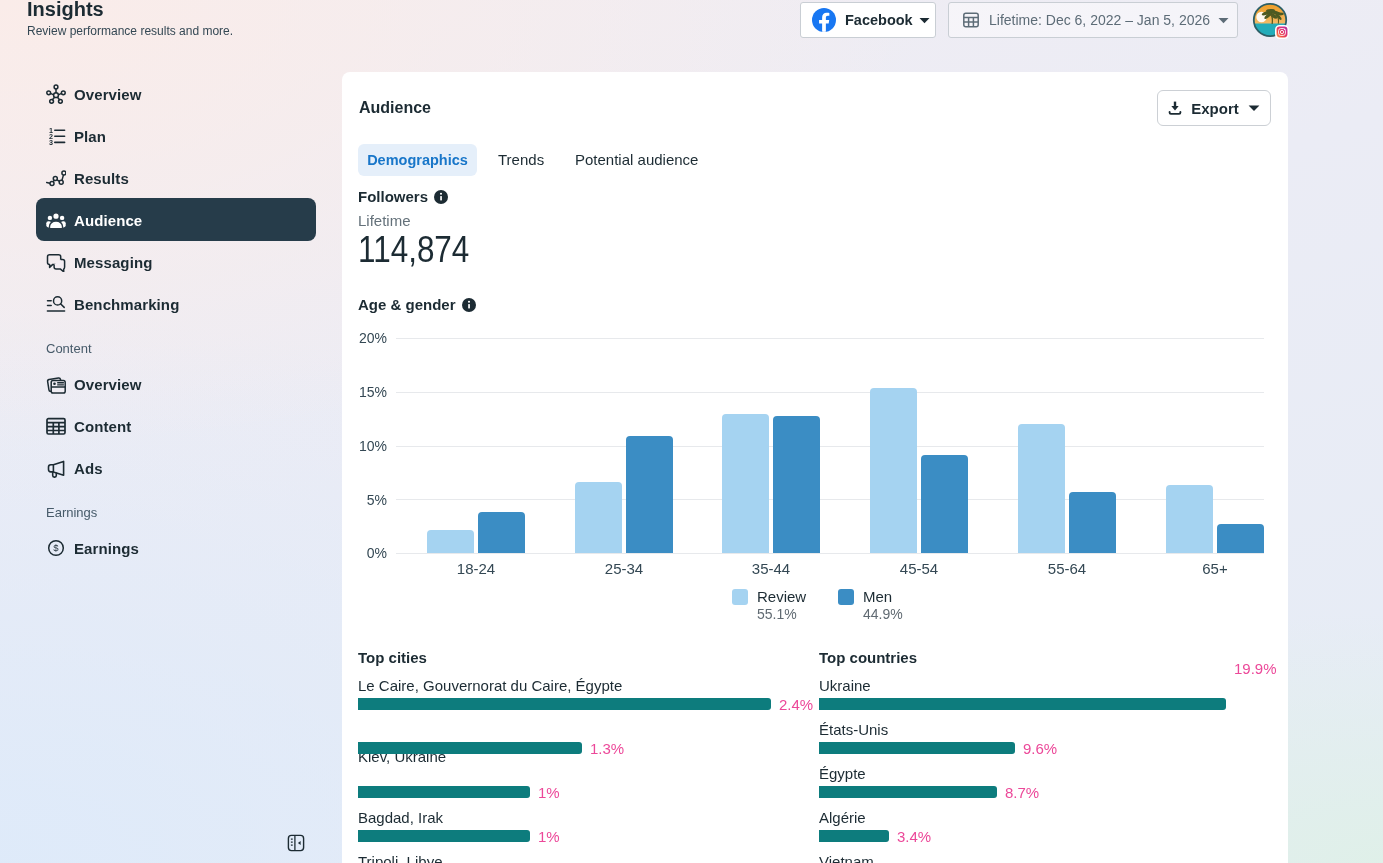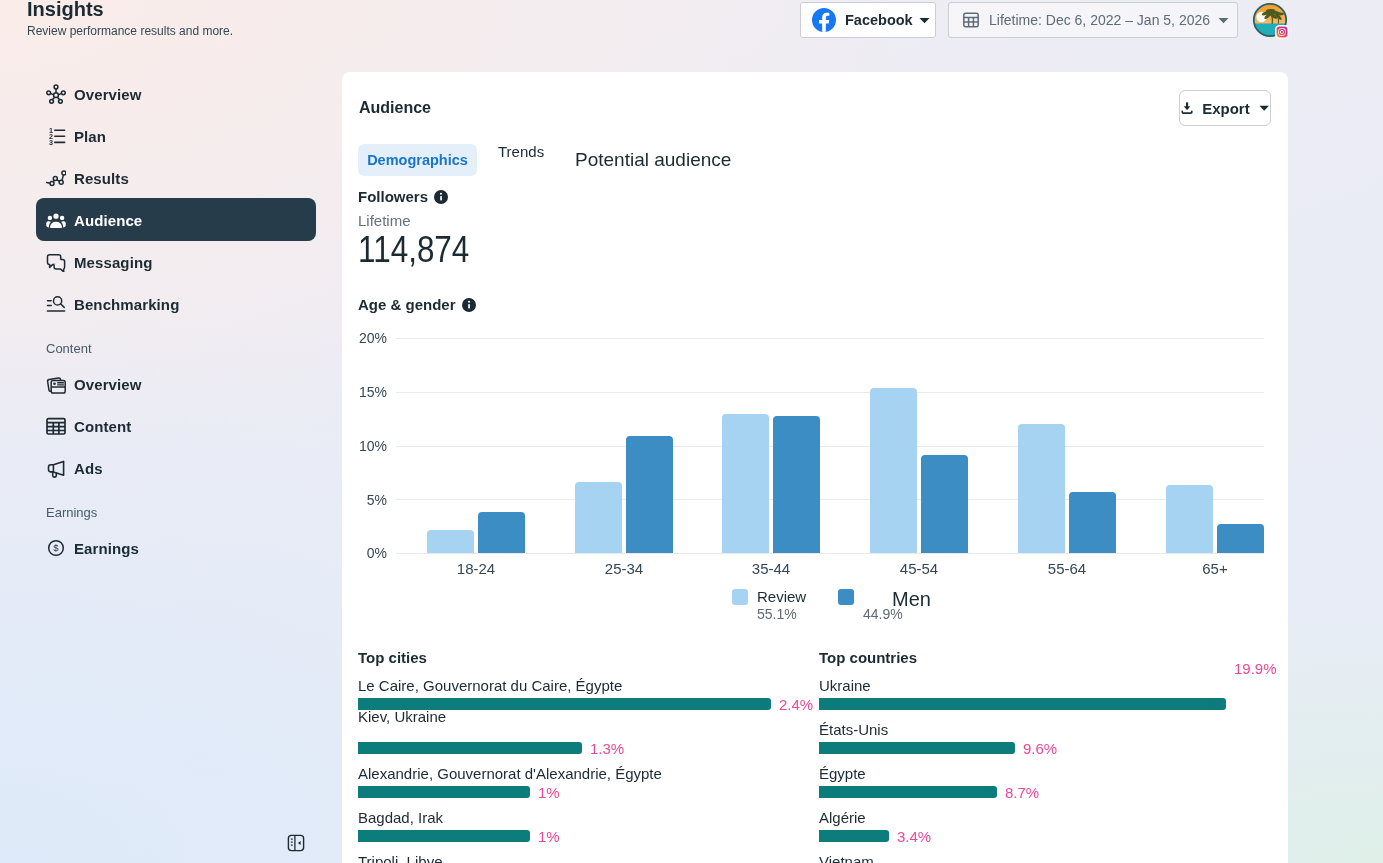--- a/index.html
+++ b/index.html
@@ -202,35 +202,35 @@
   <svg width="18" height="18" viewBox="0 0 18 18" fill="none" stroke="#1c2b33" stroke-width="1.4">
       <rect x="1.4" y="1.4" width="15.2" height="15.2" rx="3"></rect>
       <path d="M7.9 1.4v15.2" stroke-width="1.3"></path>
       <path d="M3.9 5.2h1.8M3.9 8.2h1.8M3.9 11.2h1.8" stroke-width="1.2"></path>
       <path d="M13.6 6.9v4.2l-2.7-2.1z" fill="#1c2b33" stroke="none"></path>
     </svg>
 </div>
 
 <div id="card">
   <div class="a" style="left:17px;top:27px;font-size:16px;font-weight:bold">Audience</div>
-  <div class="a" style="right:17px;top:18px;width:92px;height:36px;border:1px solid #ccd0d5;border-radius:6px;display:flex;align-items:center;justify-content:center;background:#fff">
+  <div class="a" style="right:17px;top:18px;width:114px;height:36px;border:1px solid #ccd0d5;border-radius:6px;display:flex;align-items:center;justify-content:center;background:#fff">
     <svg width="16" height="16" viewBox="0 0 16 16">
         <path d="M8 1.6v6" fill="none" stroke="#1c2b33" stroke-width="2.4"></path>
         <path d="M4.3 6h7.4L8 10.6z" fill="#1c2b33"></path>
         <path d="M2.6 11.9v.7c0 .7.6 1.3 1.3 1.3h8.2c.7 0 1.3-.6 1.3-1.3v-.7" fill="none" stroke="#1c2b33" stroke-width="1.9" stroke-linecap="round"></path>
       </svg>
     <span style="font-size:15px;font-weight:bold;margin:0 8px 0 8px">Export</span>
     <svg width="14" height="14" viewBox="0 0 14 14">
         <path d="M1.6 4.4l5.4 5.6 5.4-5.6z" fill="#1c2b33"></path>
       </svg>
   </div>
 
   <div class="a" style="left:16px;top:72px;width:119px;height:32px;background:#e5effa;border-radius:6px;color:#1876c9;font-size:14.5px;font-weight:bold;display:flex;align-items:center;justify-content:center">Demographics</div>
-  <div class="a" style="left:156px;top:64px;height:32px;line-height:32px;font-size:15px;color:#1c2b33">Trends</div>
-  <div class="a" style="left:233px;top:72px;height:32px;line-height:32px;font-size:19px;color:#1c2b33">Potential audience</div>
+  <div class="a" style="left:156px;top:72px;height:32px;line-height:32px;font-size:15px;color:#1c2b33">Trends</div>
+  <div class="a" style="left:233px;top:72px;height:32px;line-height:32px;font-size:15px;color:#1c2b33">Potential audience</div>
 
   <div class="a h15" style="left:16px;top:116px;display:flex;align-items:center">Followers <svg width="14" height="14" viewBox="0 0 14 14" style="margin-left:6px">
         <circle cx="7" cy="7" r="7" fill="#1c2b33"></circle>
         <rect x="6.2" y="6.1" width="1.7" height="4.3" fill="#fff"></rect>
         <circle cx="7" cy="3.8" r="1.05" fill="#fff"></circle>
       </svg></div>
   <div class="a" style="left:16px;top:140px;font-size:15px;color:#64717a">Lifetime</div>
   <div class="a" style="left:16px;top:159px;font-size:37px;line-height:37px;color:#1c2b33;transform:scaleX(.85);transform-origin:0 0">114,874</div>
   <div class="a h15" style="left:16px;top:224px;display:flex;align-items:center">Age &amp; gender <svg width="14" height="14" viewBox="0 0 14 14" style="margin-left:6px">
         <circle cx="7" cy="7" r="7" fill="#1c2b33"></circle>
@@ -264,33 +264,32 @@
   <div class="xlab" style="left:222px">25-34</div>
   <div class="xlab" style="left:369px">35-44</div>
   <div class="xlab" style="left:517px">45-54</div>
   <div class="xlab" style="left:665px">55-64</div>
   <div class="xlab" style="left:813px">65+</div>
 
   <div class="a" style="left:390px;top:517px;width:16px;height:16px;background:#a5d3f1;border-radius:3px"></div>
   <div class="a" style="left:415px;top:516px;font-size:15px">Review</div>
   <div class="a" style="left:415px;top:534px;font-size:14px;color:#606a72">55.1%</div>
   <div class="a" style="left:496px;top:517px;width:16px;height:16px;background:#3b8dc4;border-radius:3px"></div>
-  <div class="a" style="left:550px;top:516px;font-size:20px">Men</div>
+  <div class="a" style="left:521px;top:516px;font-size:15px">Men</div>
   <div class="a" style="left:521px;top:534px;font-size:14px;color:#606a72">44.9%</div>
 
   <div class="a h15" style="left:16px;top:577px">Top cities</div>
   <div class="a h15" style="left:477px;top:577px">Top countries</div>
 
   <div class="cname" style="left:16px;top:605px">Le Caire, Gouvernorat du Caire, Égypte</div>
   <div class="tbar" style="left:16px;top:626px;width:413px"></div>
   <div class="pct" style="left:437px;top:624px">2.4%</div>
-  <div class="cname" style="left:16px;top:636px">Kiev, Ukraine</div>
+  <div class="cname" style="left:16px;top:676px">Kiev, Ukraine</div>
   <div class="tbar" style="left:16px;top:670px;width:224px"></div>
   <div class="pct" style="left:248px;top:668px">1.3%</div>
-  <div class="cname" style="left:16px;top:693px">Alexandrie, Gouvernorat d'Alexandrie, Égypte</div>
   <div class="tbar" style="left:16px;top:714px;width:172px"></div>
   <div class="pct" style="left:196px;top:712px">1%</div>
   <div class="cname" style="left:16px;top:737px">Bagdad, Irak</div>
   <div class="tbar" style="left:16px;top:758px;width:172px"></div>
   <div class="pct" style="left:196px;top:756px">1%</div>
   <div class="cname" style="left:16px;top:781px">Tripoli, Libye</div>
 
   <div class="cname" style="left:477px;top:605px">Ukraine</div>
   <div class="tbar" style="left:477px;top:626px;width:407px"></div>
   <div class="pct" style="left:892px;top:588px">19.9%</div>

